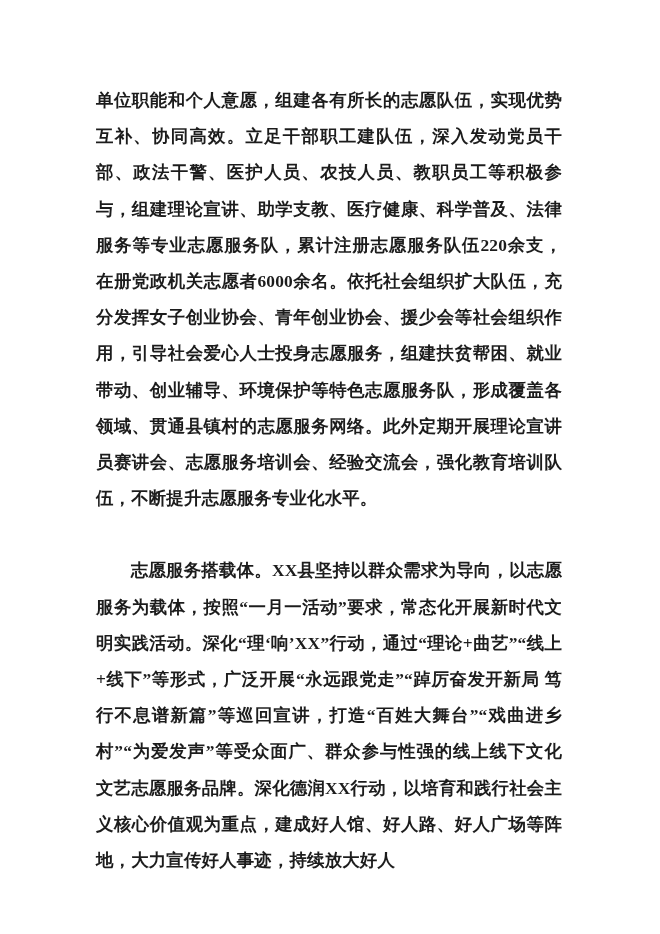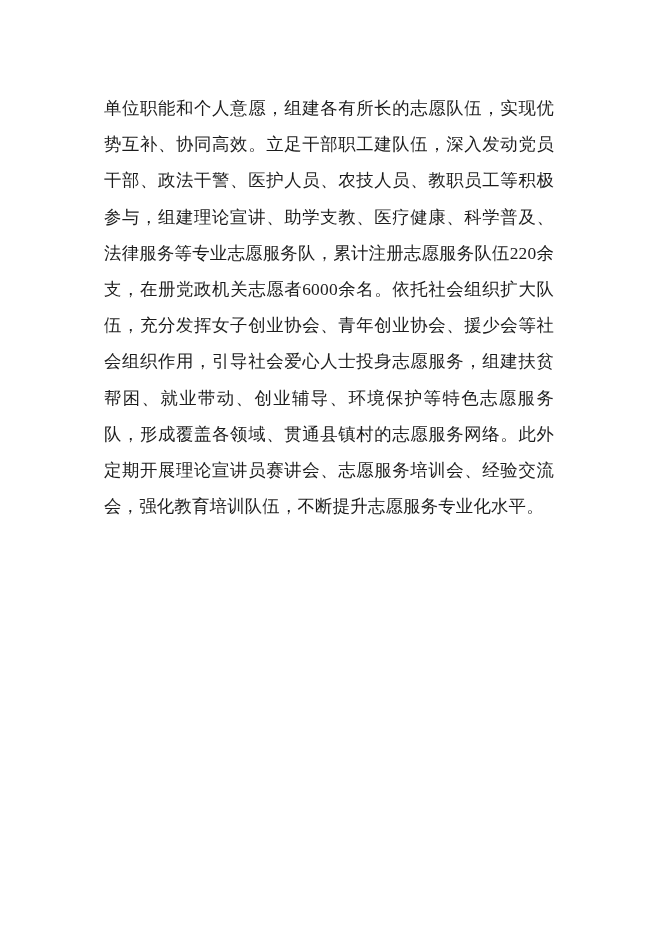--- a/index.html
+++ b/index.html
@@ -24,30 +24,32 @@
   }
   .doc-body {
     font-size: 17.4px;
     line-height: 36.2px;
     text-align: justify;
     text-justify: inter-ideograph;
     letter-spacing: 0.2px;
     color: #1c1c1c;
   }
   .para {
-    margin: 12px;
+    margin: 4px;
     text-indent: 0;
+    font-weight: bold;
   }
   .para + .para {
     margin-top: 36px;
   }
   .para.indent {
     text-indent: 2em;
   }
 </style>
 </head>
 <body>
 
 <div class="page">
   <div class="doc-body">
     <p class="para">单位职能和个人意愿，组建各有所长的志愿队伍，实现优势互补、协同高效。立足干部职工建队伍，深入发动党员干部、政法干警、医护人员、农技人员、教职员工等积极参与，组建理论宣讲、助学支教、医疗健康、科学普及、法律服务等专业志愿服务队，累计注册志愿服务队伍220余支，在册党政机关志愿者6000余名。依托社会组织扩大队伍，充分发挥女子创业协会、青年创业协会、援少会等社会组织作用，引导社会爱心人士投身志愿服务，组建扶贫帮困、就业带动、创业辅导、环境保护等特色志愿服务队，形成覆盖各领域、贯通县镇村的志愿服务网络。此外定期开展理论宣讲员赛讲会、志愿服务培训会、经验交流会，强化教育培训队伍，不断提升志愿服务专业化水平。</p>
+    <p class="para indent">志愿服务搭载体。XX县坚持以群众需求为导向，以志愿服务为载体，按照“一月一活动”要求，常态化开展新时代文明实践活动。深化“理‘响’XX”行动，通过“理论+曲艺”“线上+线下”等形式，广泛开展“永远跟党走”“踔厉奋发开新局 笃行不息谱新篇”等巡回宣讲，打造“百姓大舞台”“戏曲进乡村”“为爱发声”等受众面广、群众参与性强的线上线下文化文艺志愿服务品牌。深化德润XX行动，以培育和践行社会主义核心价值观为重点，建成好人馆、好人路、好人广场等阵地，大力宣传好人事迹，持续放大好人</p>
   </div>
 </div>
 
 </body></html>

